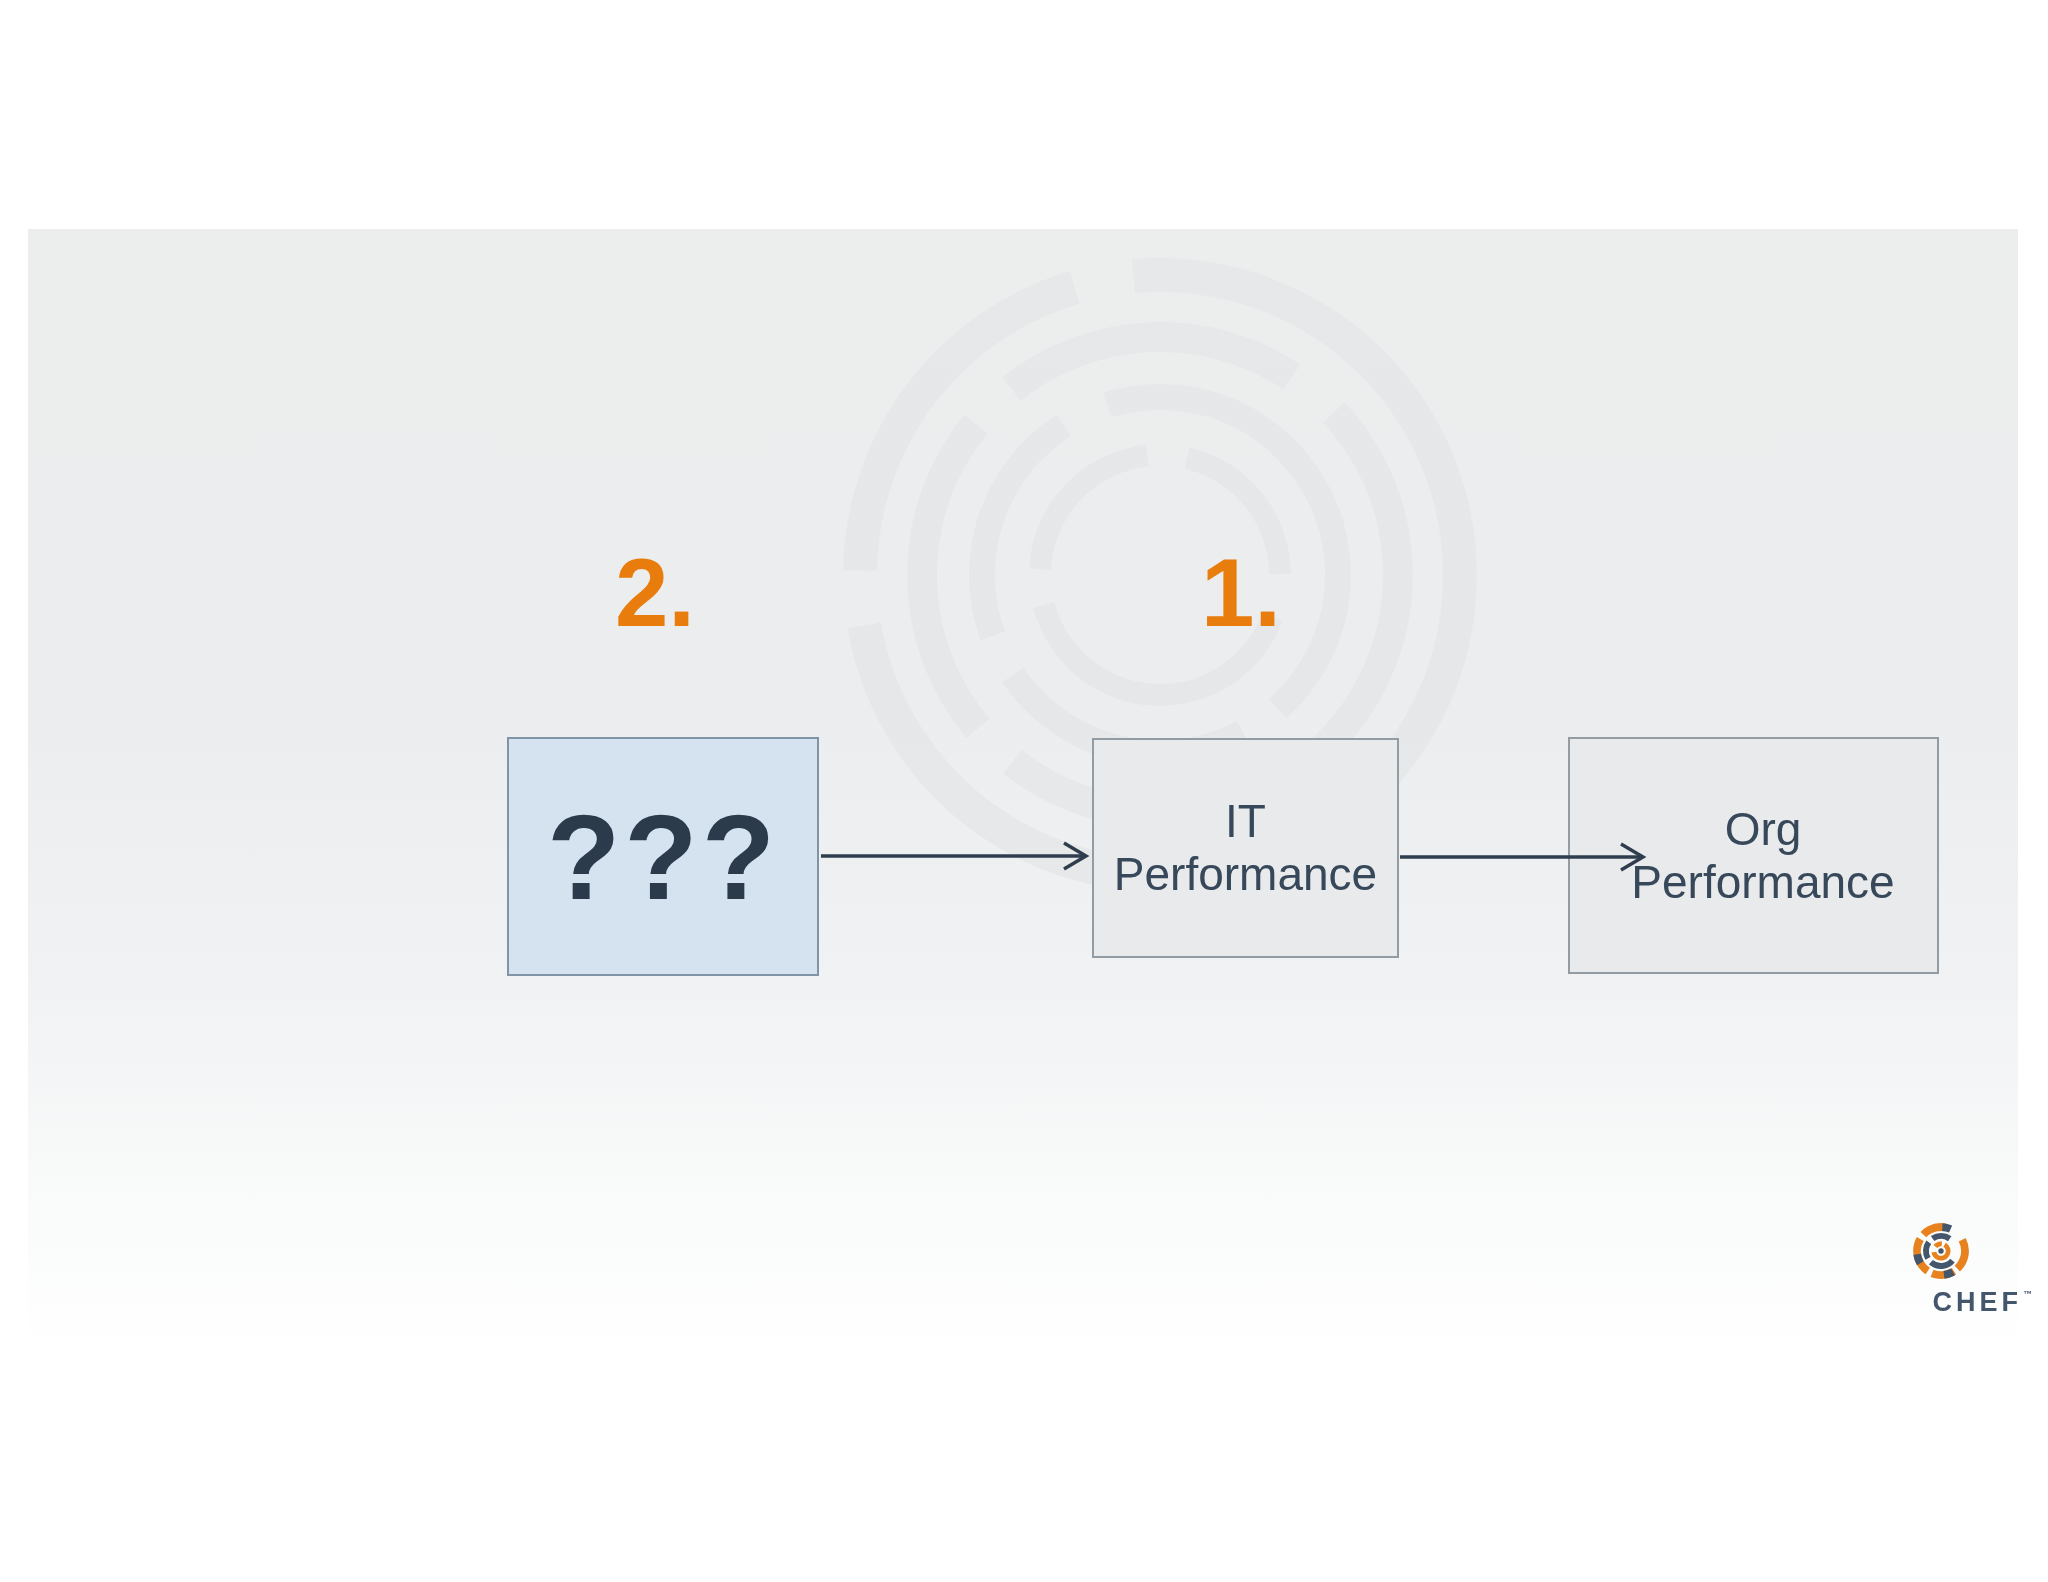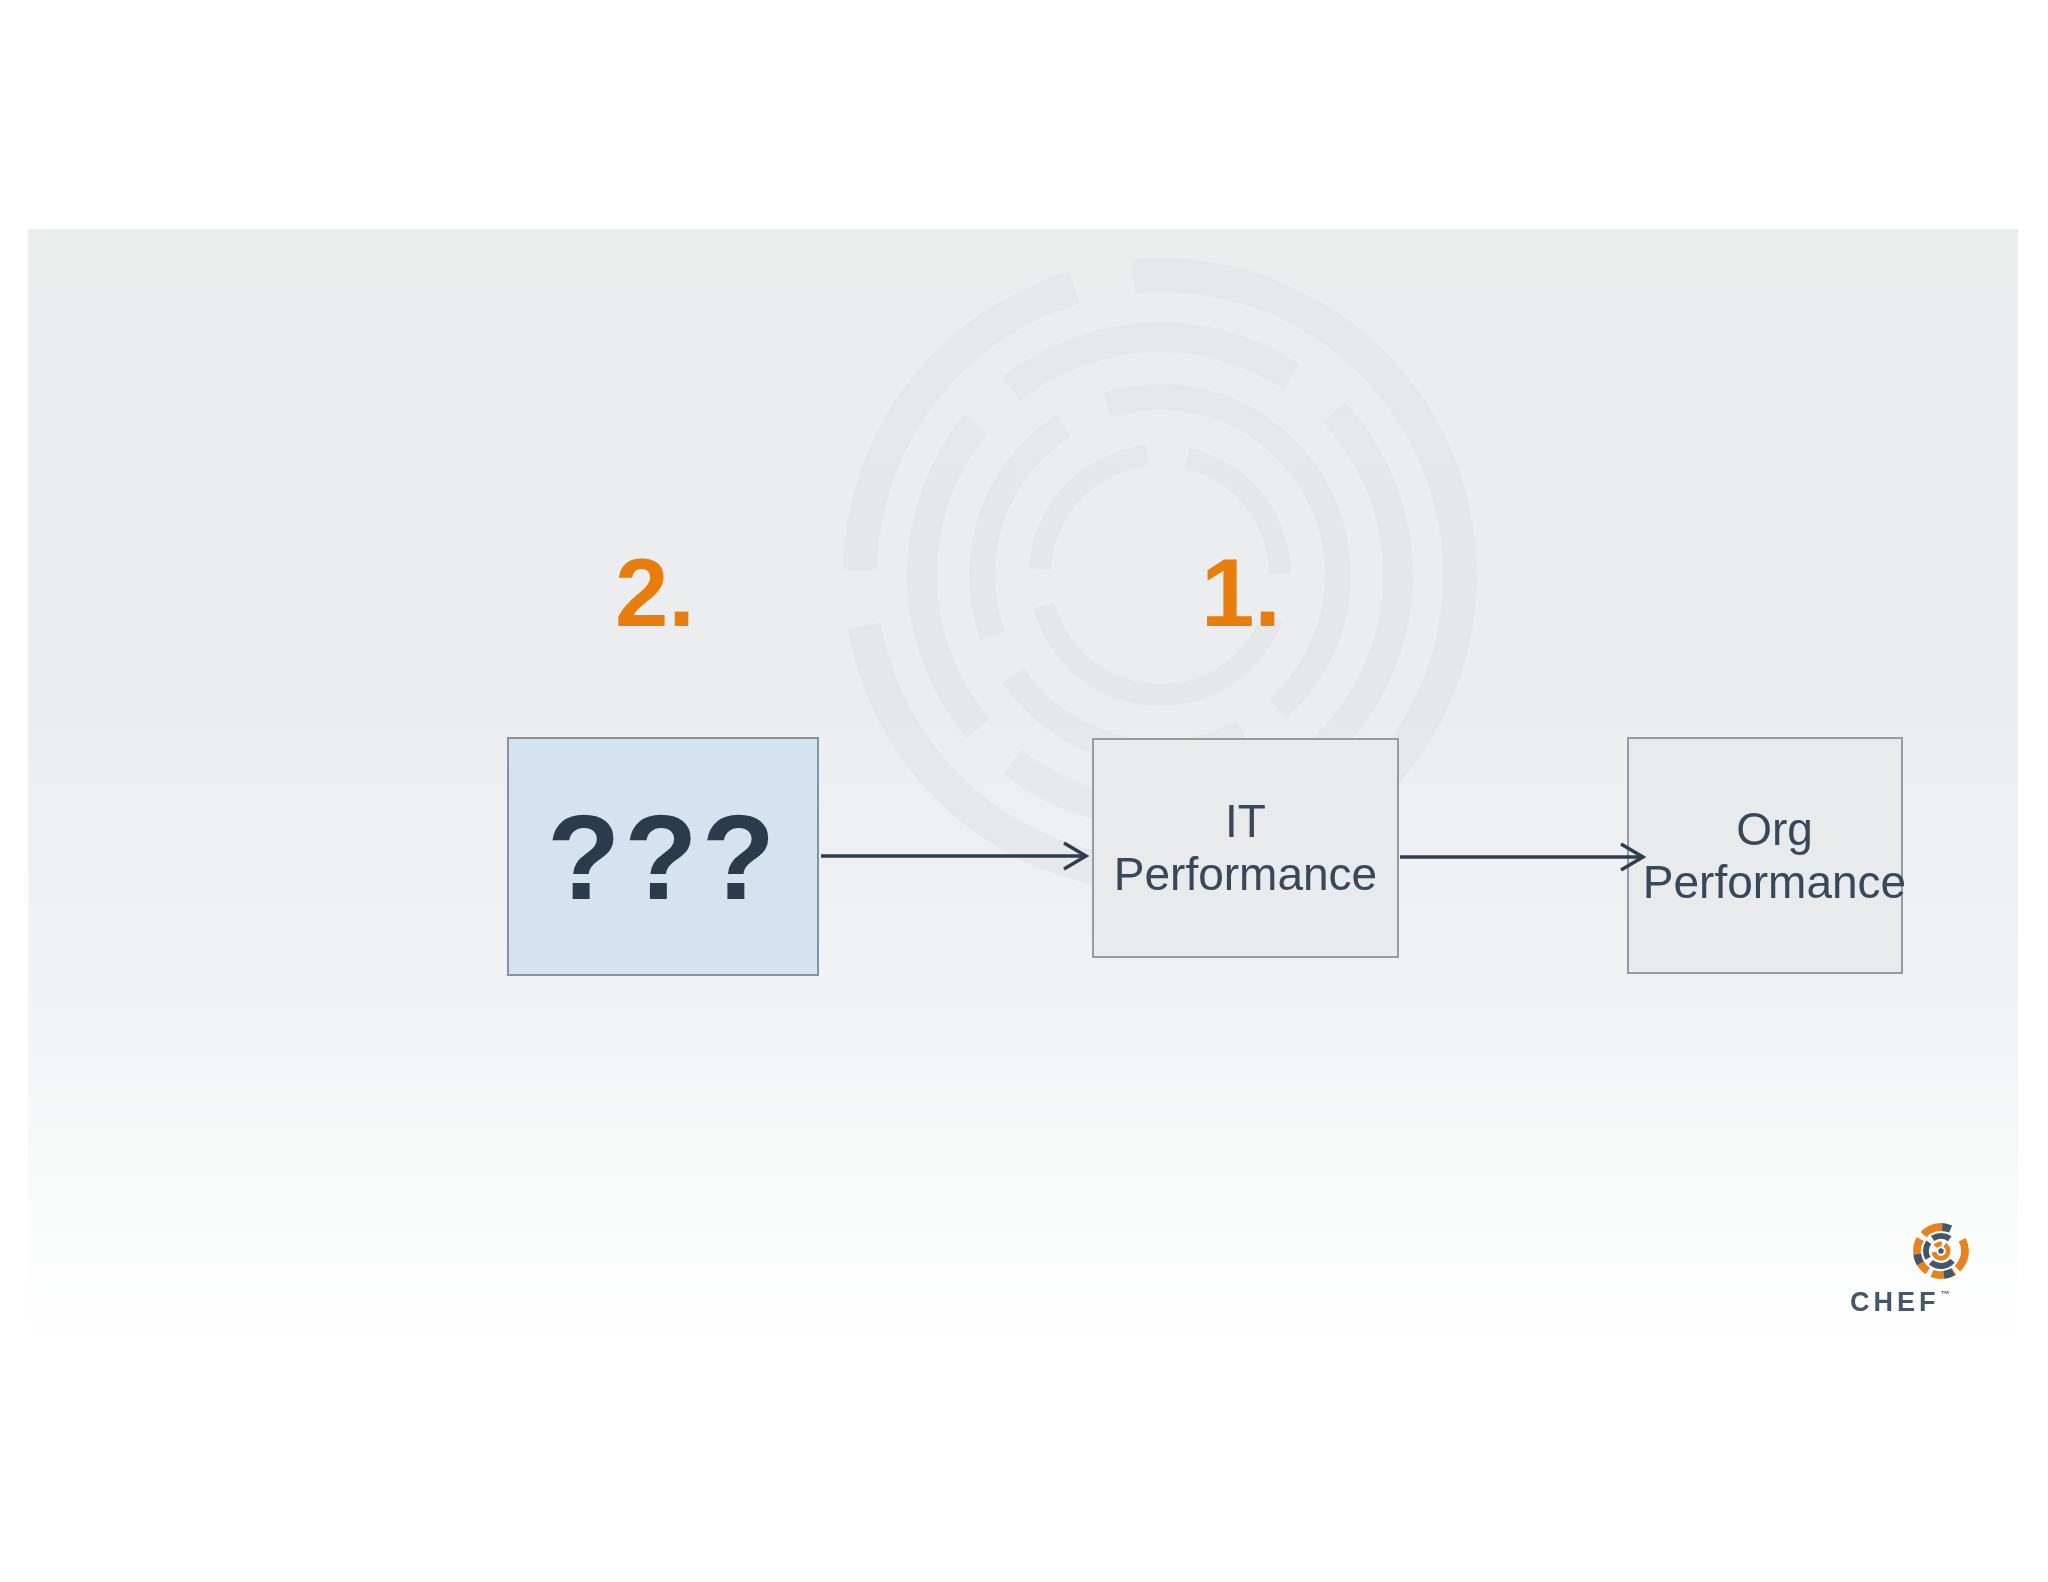--- a/index.html
+++ b/index.html
@@ -31,32 +31,32 @@
   #box-unknown{
     left:507px;top:737px;width:312px;height:239px;
     background:#d5e3f1;border:2px solid #8094a6;
     font-size:120px;font-weight:600;letter-spacing:4px;color:#2b3b4c;
   }
   .perf-box{
     background:#e9eaec;border:2px solid #939ca3;
     font-size:46px;line-height:1.15;color:#37485a;
   }
   #box-it{left:1092px;top:738px;width:307px;height:220px;}
-  #box-org{left:1627px;top:737px;width:276px;height:237px;padding-left:19px;}
+  #box-org{left:1568px;top:737px;width:371px;height:237px;padding-left:19px;}
   .perf-box .lbl{width:280px;}
   
   #arrows{left:0;top:0;width:2048px;height:1582px;pointer-events:none;}
   
   #handle{
     left:67px;top:1214px;font-size:50px;color:#5b9bd5;letter-spacing:1px;
   }
   #chef-logo{left:1850px;top:1221px;width:182px;height:100px;text-align:center;}
   #chef-mark{position:absolute;left:61px;top:0;width:60px;height:60px;}
   #chef-word{
-    position:absolute;left:0;top:66px;width:182px;text-align:left;
+    position:absolute;left:0;top:66px;width:182px;text-align:right;
     font-size:27px;font-weight:700;letter-spacing:4px;color:#44566c;
   }
   #chef-tm{font-size:9px;vertical-align:14px;letter-spacing:0;margin-left:1px;}
 </style>
 </head>
 <body>
 
 <div id="page">
 
   <div id="slide" class="abs">

